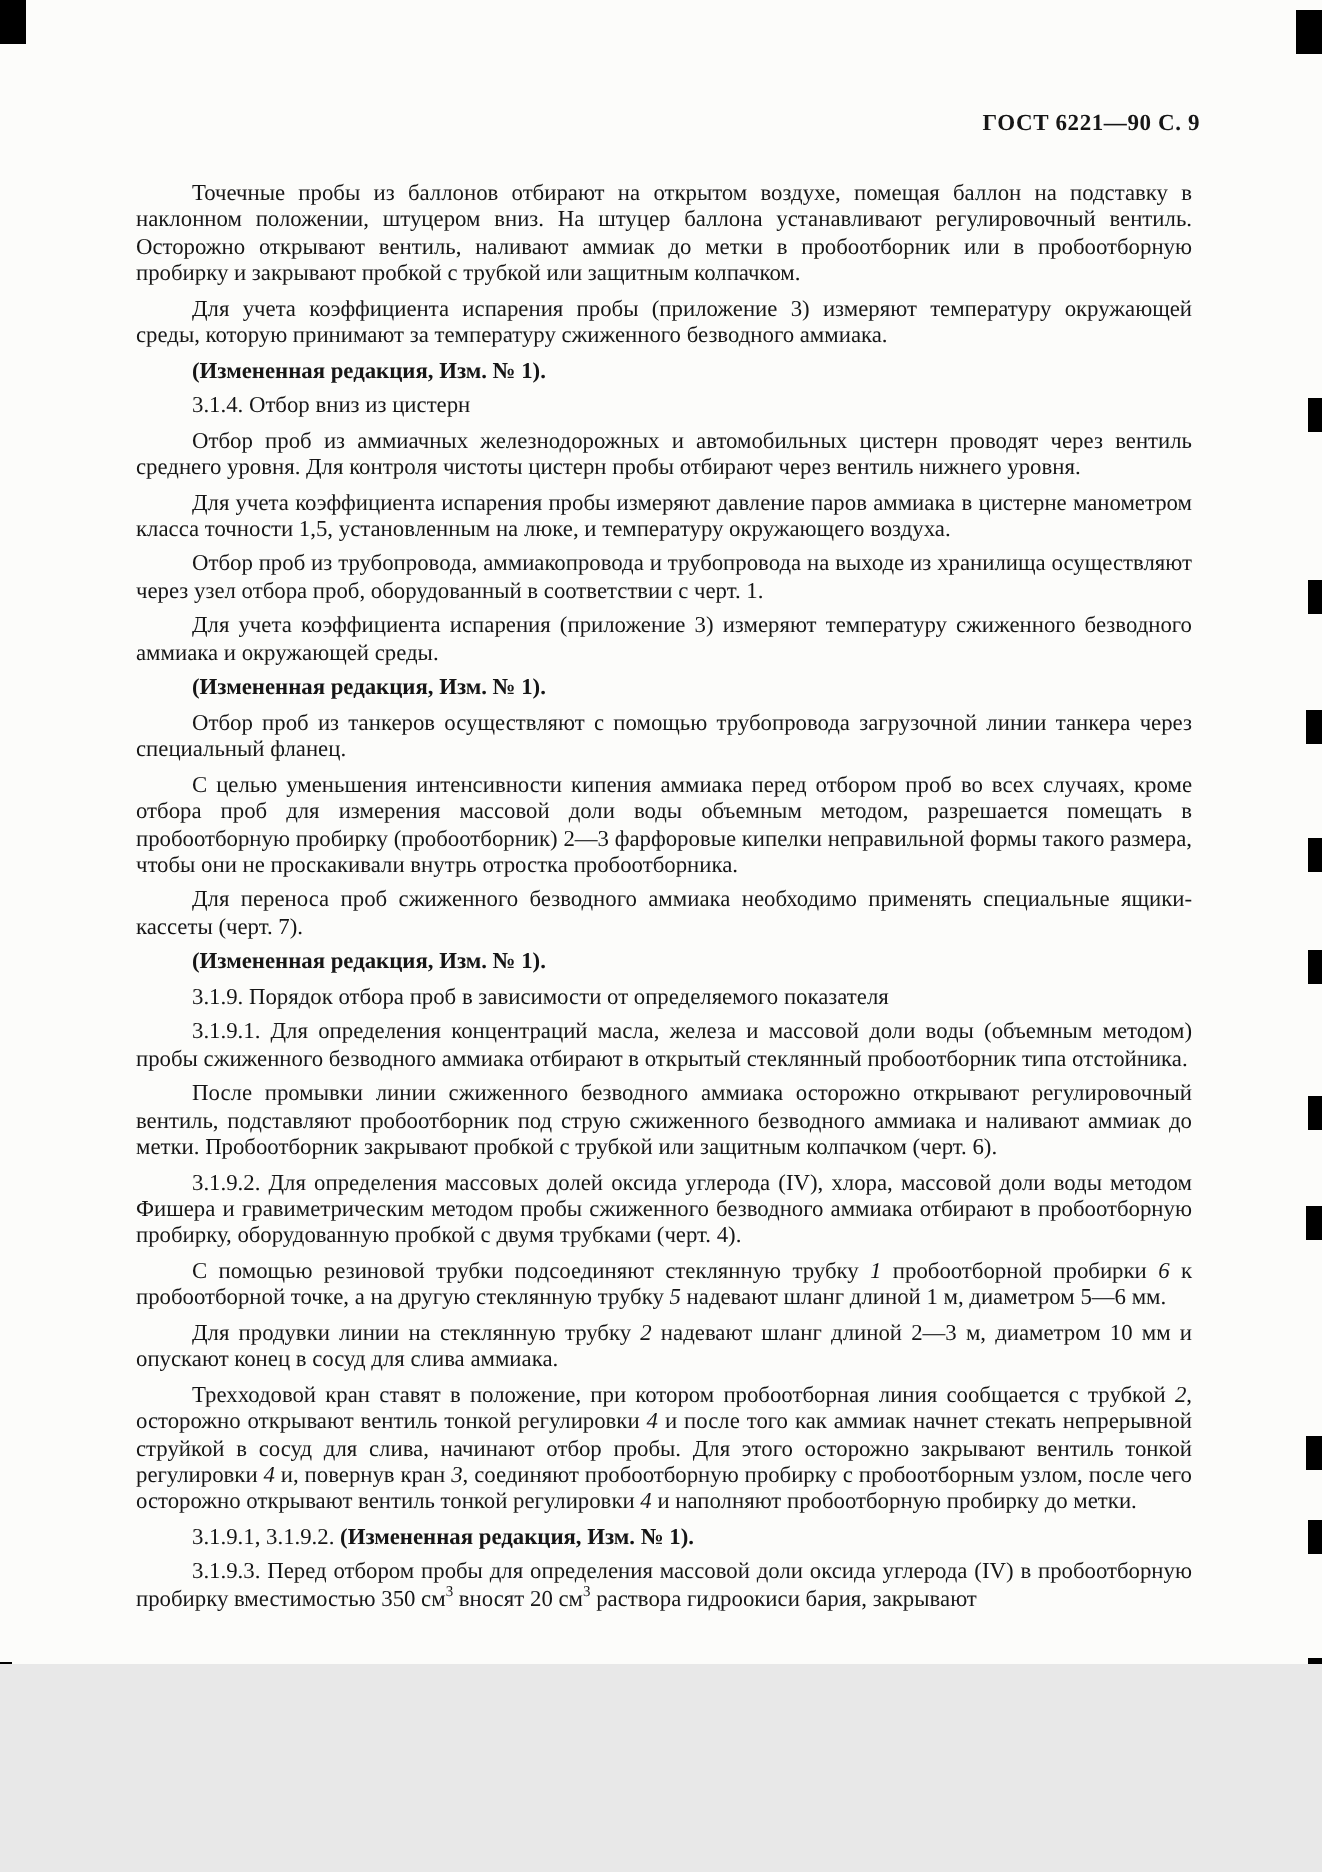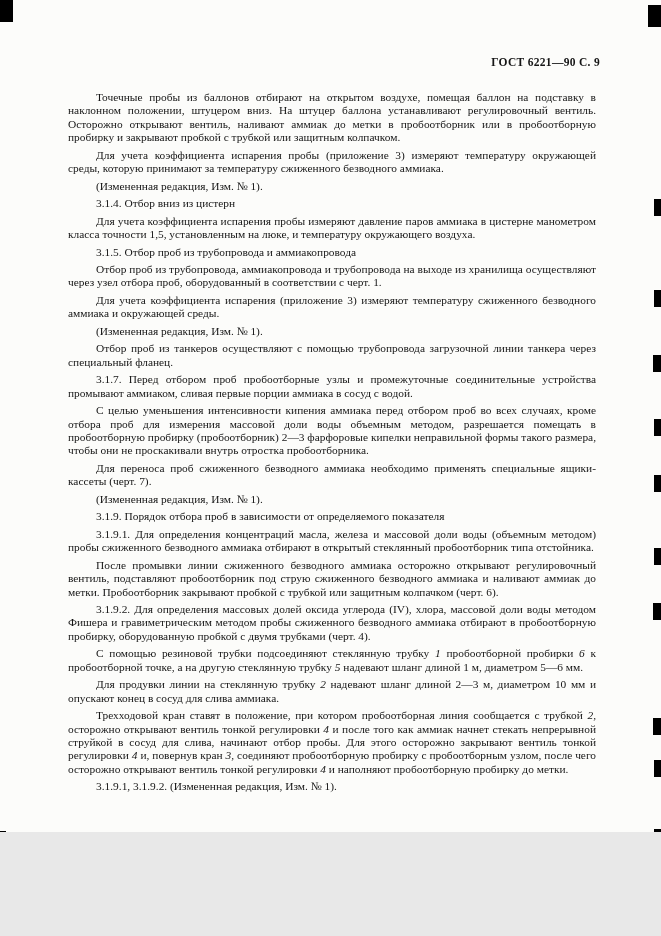--- a/index.html
+++ b/index.html
@@ -24,21 +24,21 @@
     top:87px; left:64px;
     width:536px;
   }
   .content p {
     margin:4px;
     text-align:justify;
     text-indent:28px;
     font-size:11.4px;
     line-height:13.45px;
   }
-  .content p span.b { font-weight:normal; }
+  .content p span.b { font-weight:bold; }
   .content p span.i { font-style:italic; }
   .content p span.sup { vertical-align:super; font-size:7.5px; line-height:0; }
   .artifact { position:absolute; background:#000; }
 </style>
 </head>
 <body>
 
 <div class="page">
 
   <div class="artifact" style="left:0;top:4;width:13px;height:22px"></div>
@@ -58,33 +58,33 @@
   <div class="artifact" style="left:646px;top:917px;width:15px;height:19px"></div>
   <div class="artifact" style="left:57px;top:929px;width:546px;height:7px"></div>
 
   <div class="page-header">ГОСТ 6221—90 С. 9</div>
 
   <div class="content">
       <p><span>Точечные пробы из баллонов отбирают на открытом воздухе, помещая баллон на подставку в наклонном положении, штуцером вниз. На штуцер баллона устанавливают регулировочный вентиль. Осторожно открывают вентиль, наливают аммиак до метки в пробоотборник или в пробоотборную пробирку и закрывают пробкой с трубкой или защитным колпачком.</span></p>
       <p><span>Для учета коэффициента испарения пробы (приложение 3) измеряют температуру окружающей среды, которую принимают за температуру сжиженного безводного аммиака.</span></p>
       <p><span class="b">(Измененная редакция, Изм. № 1).</span></p>
       <p><span>3.1.4. Отбор вниз из цистерн</span></p>
+      <p><span>Отбор проб из аммиачных железнодорожных и автомобильных цистерн проводят через вентиль среднего уровня. Для контроля чистоты цистерн пробы отбирают через вентиль нижнего уровня.</span></p>
       <p><span>Для учета коэффициента испарения пробы измеряют давление паров аммиака в цистерне манометром класса точности 1,5, установленным на люке, и температуру окружающего воздуха.</span></p>
-      <p><span>3.1.5. Отбор проб из трубопровода и аммиакопровода</span></p>
       <p><span>Отбор проб из трубопровода, аммиакопровода и трубопровода на выходе из хранилища осуществляют через узел отбора проб, оборудованный в соответствии с черт. 1.</span></p>
       <p><span>Для учета коэффициента испарения (приложение 3) измеряют температуру сжиженного безводного аммиака и окружающей среды.</span></p>
       <p><span class="b">(Измененная редакция, Изм. № 1).</span></p>
       <p><span>Отбор проб из танкеров осуществляют с помощью трубопровода загрузочной линии танкера через специальный фланец.</span></p>
-      <p><span>3.1.7. Перед отбором проб пробоотборные узлы и промежуточные соединительные устройства промывают аммиаком, сливая первые порции аммиака в сосуд с водой.</span></p>
       <p><span>С целью уменьшения интенсивности кипения аммиака перед отбором проб во всех случаях, кроме отбора проб для измерения массовой доли воды объемным методом, разрешается помещать в пробоотборную пробирку (пробоотборник) 2—3 фарфоровые кипелки неправильной формы такого размера, чтобы они не проскакивали внутрь отростка пробоотборника.</span></p>
       <p><span>Для переноса проб сжиженного безводного аммиака необходимо применять специальные ящики-кассеты (черт. 7).</span></p>
       <p><span class="b">(Измененная редакция, Изм.  № 1).</span></p>
       <p><span>3.1.9. Порядок отбора проб в зависимости от определяемого показателя</span></p>
       <p><span>3.1.9.1. Для определения концентраций масла, железа и массовой доли воды (объемным методом) пробы сжиженного безводного аммиака отбирают в открытый стеклянный пробоотборник типа отстойника.</span></p>
       <p><span>После промывки линии сжиженного безводного аммиака осторожно открывают регулировочный вентиль, подставляют пробоотборник под струю сжиженного безводного аммиака и наливают аммиак до метки. Пробоотборник закрывают пробкой с трубкой или защитным колпачком (черт. 6).</span></p>
       <p><span>3.1.9.2. Для определения массовых долей оксида углерода (IV), хлора, массовой доли воды методом Фишера и гравиметрическим методом пробы сжиженного безводного аммиака отбирают в пробоотборную пробирку, оборудованную пробкой с двумя трубками (черт. 4).</span></p>
       <p><span>С помощью резиновой трубки подсоединяют стеклянную трубку </span><span class="i">1</span><span> пробоотборной пробирки </span><span class="i">6</span><span> к пробоотборной точке, а на другую стеклянную трубку </span><span class="i">5</span><span> надевают шланг длиной 1 м, диаметром 5—6 мм.</span></p>
       <p><span>Для продувки линии на стеклянную трубку </span><span class="i">2</span><span> надевают шланг длиной 2—3 м, диаметром 10 мм и опускают конец в сосуд для слива аммиака.</span></p>
       <p><span>Трехходовой кран ставят в положение, при котором пробоотборная линия сообщается с трубкой </span><span class="i">2</span><span>, осторожно открывают вентиль тонкой регулировки </span><span class="i">4</span><span> и после того как аммиак начнет стекать непрерывной струйкой в сосуд для слива, начинают отбор пробы. Для этого осторожно закрывают вентиль тонкой регулировки </span><span class="i">4</span><span> и, повернув кран </span><span class="i">3</span><span>, соединяют пробоотборную пробирку с пробоотборным узлом, после чего осторожно открывают вентиль тонкой регулировки </span><span class="i">4</span><span> и наполняют пробоотборную пробирку до метки.</span></p>
       <p><span>3.1.9.1, 3.1.9.2. </span><span class="b">(Измененная редакция, Изм. № 1).</span></p>
+      <p><span>3.1.9.3. Перед отбором пробы для определения массовой доли оксида углерода (IV) в пробоотборную пробирку вместимостью 350 см</span><span class="sup">3</span><span> вносят 20 см</span><span class="sup">3</span><span> раствора гидроокиси бария, закрывают</span></p>
     </div>
 
 </div>
 
 </body></html>

